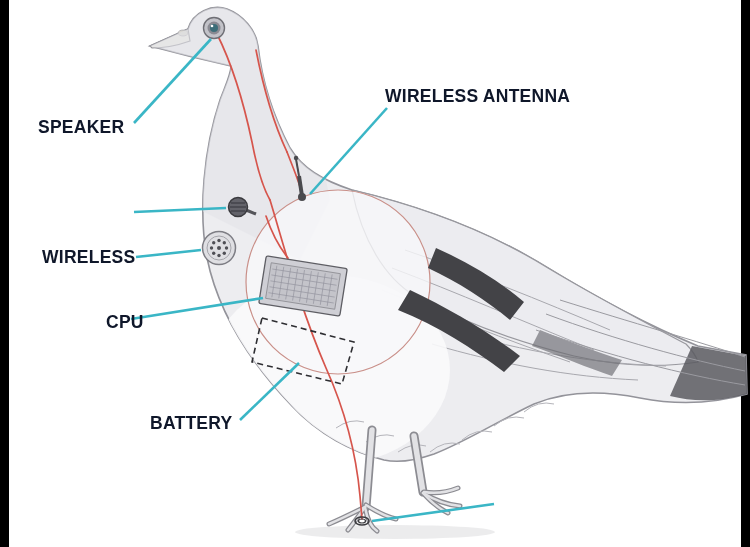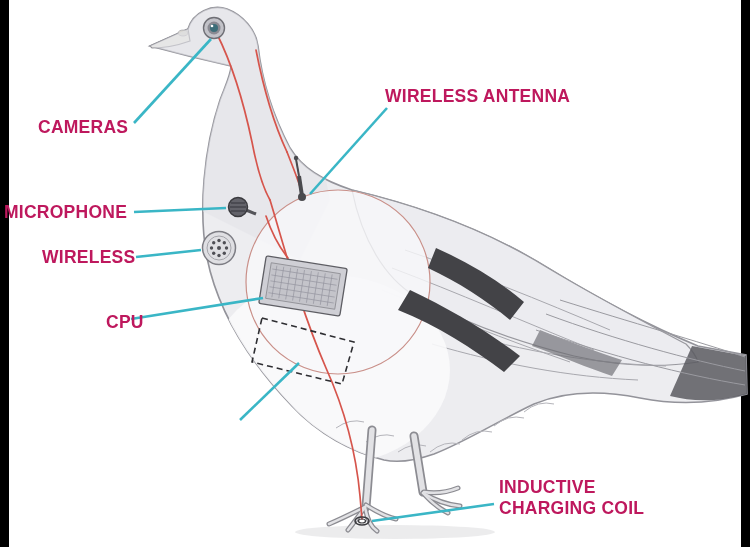--- a/index.html
+++ b/index.html
@@ -7,21 +7,21 @@
   .stage{position:relative;width:750px;height:547px;background:#ffffff;overflow:hidden;}
   .edge-bar{position:absolute;top:0;bottom:0;width:9px;background:#000;}
   .edge-bar.left{left:0;}
   .edge-bar.right{right:0;}
   .art{position:absolute;left:0;top:0;width:750px;height:547px;}
   .label{
     position:absolute;
     font-weight:bold;
     font-size:17.5px;
     letter-spacing:.25px;
-    color:#be185d;
+    color:#0f172a;
     white-space:pre-line;
     line-height:21px;
   }
 </style>
 </head>
 <body>
 
 <div class="stage">
 
   <div class="edge-bar left"></div>
@@ -180,21 +180,19 @@
       <line x1="134" y1="123" x2="211" y2="39"></line>
       <line x1="387" y1="108" x2="310" y2="194"></line>
       <line x1="134" y1="212" x2="226" y2="208"></line>
       <line x1="136" y1="257" x2="201" y2="250"></line>
       <line x1="131" y1="319" x2="263" y2="298"></line>
       <line x1="240" y1="420" x2="299" y2="363"></line>
       <line x1="494" y1="504" x2="372" y2="521"></line>
     </g>
   </svg>
 
-  <div class="label" style="left:38px;top:117px">CAMERAS</div>
+  <div class="label" style="left:38px;top:117px">SPEAKER</div>
   <div class="label" style="left:385px;top:86px">WIRELESS ANTENNA</div>
-  <div class="label" style="left:4px;top:202px">MICROPHONE</div>
   <div class="label" style="left:42px;top:247px">WIRELESS</div>
   <div class="label" style="left:106px;top:312px">CPU</div>
-  <div class="label" style="left:499px;top:477px">INDUCTIVE
-CHARGING COIL</div>
+  <div class="label" style="left:150px;top:413px">BATTERY</div>
 
 </div>
 
 </body></html>

